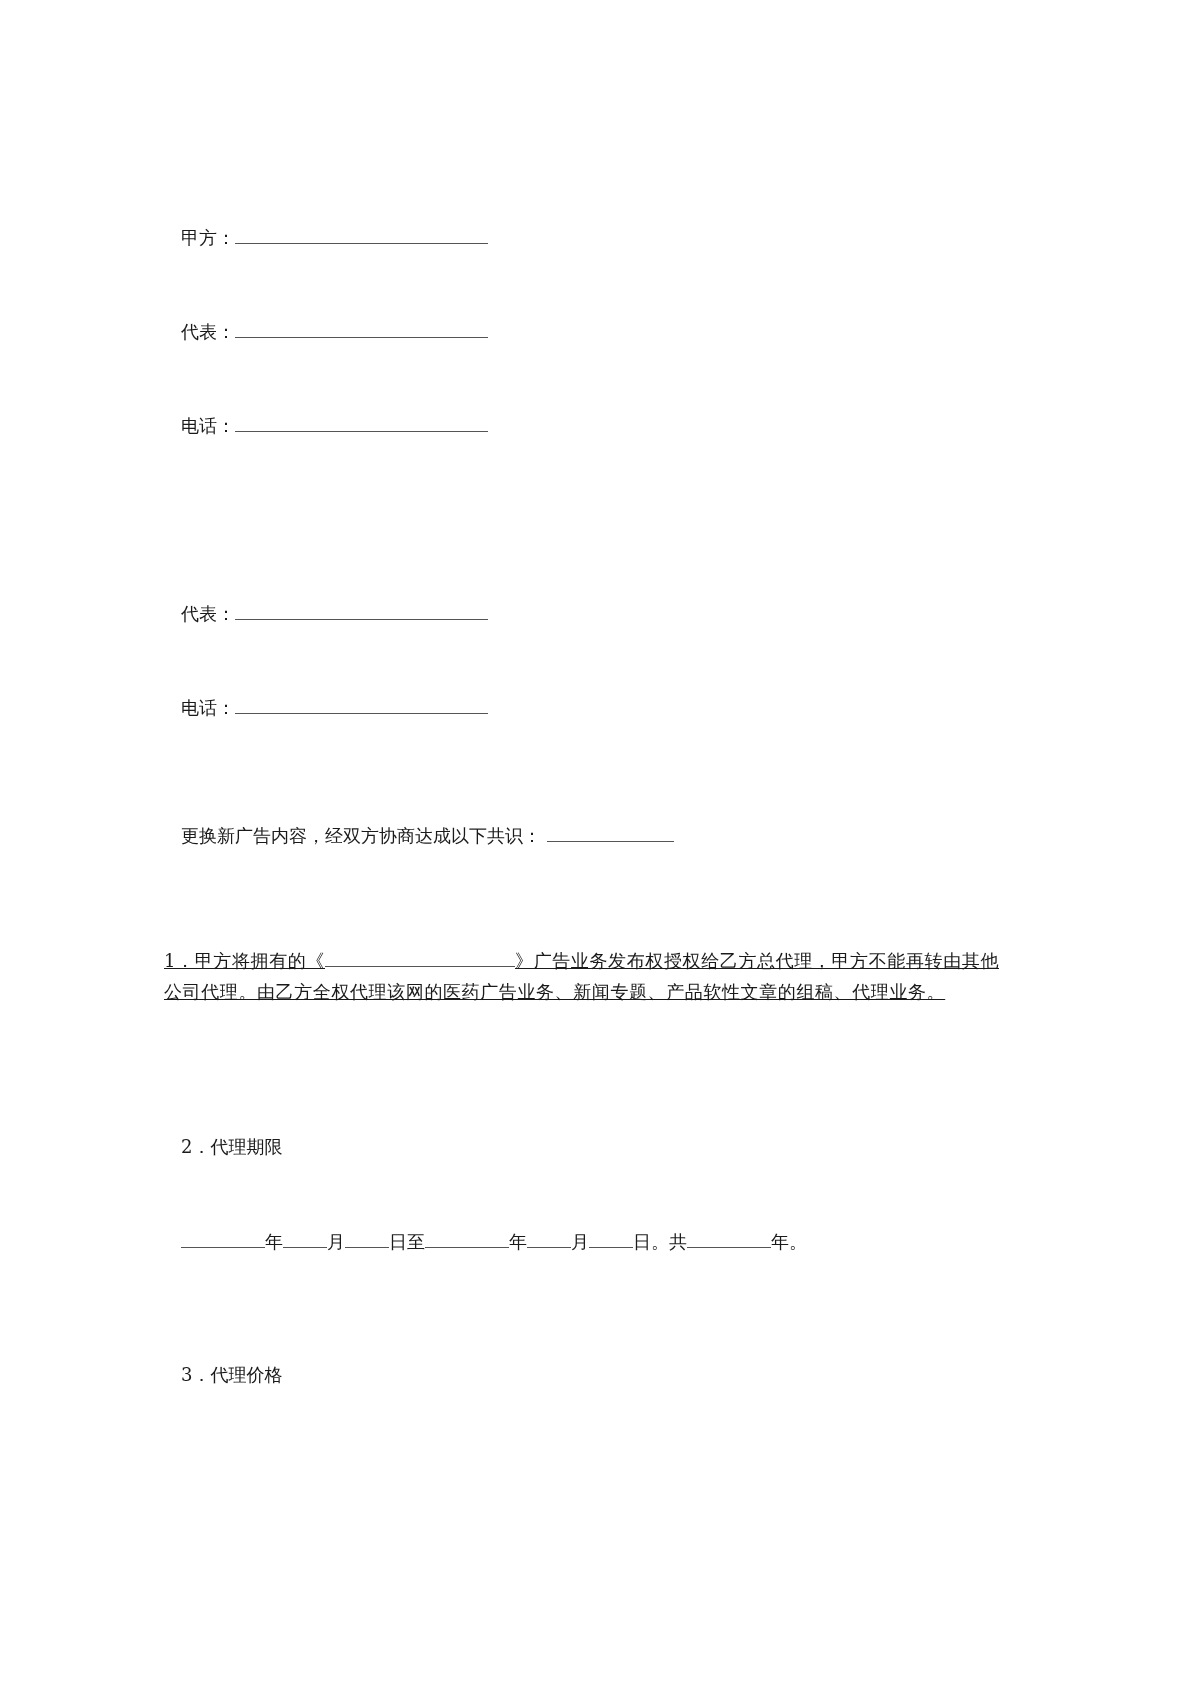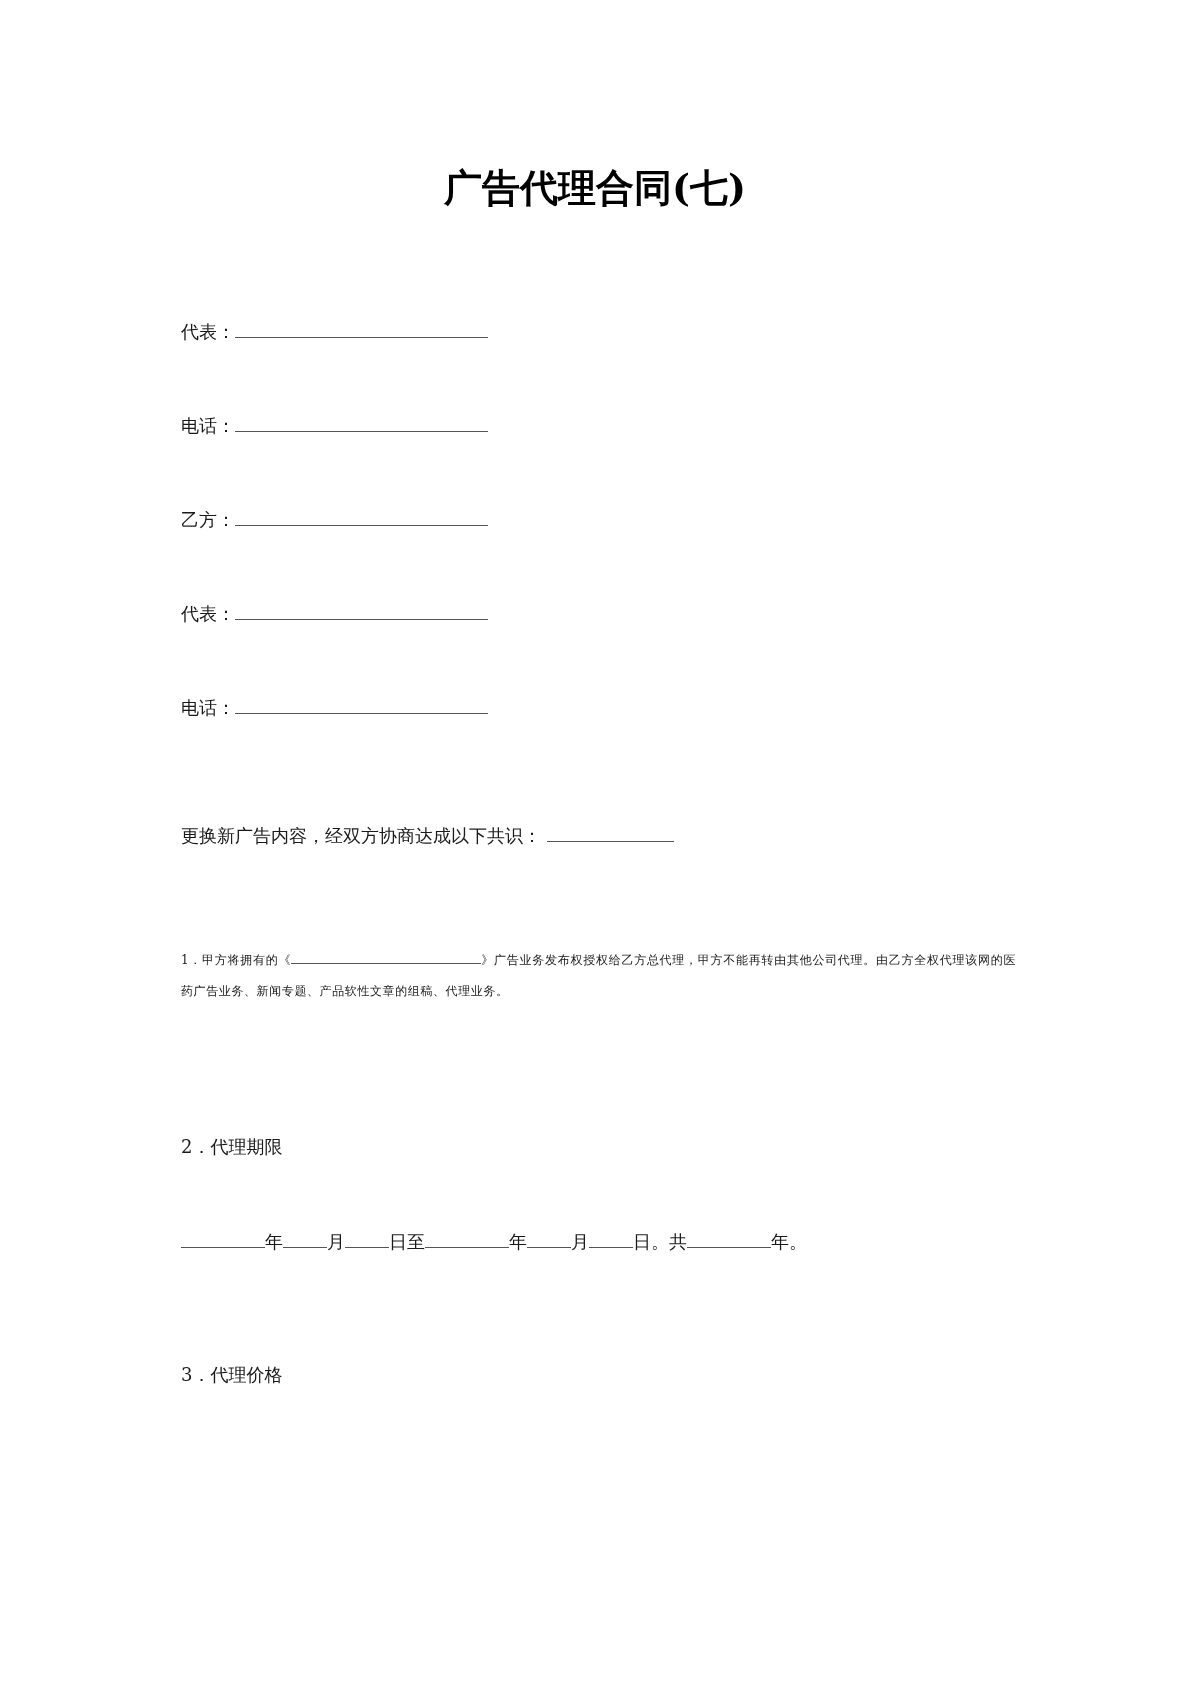--- a/index.html
+++ b/index.html
@@ -4,38 +4,37 @@
 <style>
   html, body { margin: 0; padding: 0; background: #ffffff; }
   body { width: 1190px; height: 1683px; position: relative; overflow: hidden;
          font-family: "DejaVu Serif", "Liberation Serif", serif; color: #1a1a1a; }
   .page { position: absolute; left: 0; top: 0; width: 1190px; height: 1683px; }
   .title { position: absolute; left: 0; width: 1190px; top: 163px; text-align: center;
            font-size: 38px; font-weight: bold; color: #000; letter-spacing: 0px;
            font-family: "DejaVu Serif", "Liberation Serif", serif; line-height: 50px; }
   .line { position: absolute; left: 181px; font-size: 18px; line-height: 31px; white-space: nowrap; }
   .blank { display: inline-block; border-bottom: 1px solid #555; height: 18px; vertical-align: baseline; }
-  .para { position: absolute; left: 181px; width: 835px; font-size: 12px; line-height: 31px;
-          letter-spacing: 0.6px; text-align: justify; }
+  .para { position: absolute; left: 164px; width: 835px; font-size: 18px; line-height: 31px;
+          letter-spacing: 0.6px; text-align: justify; text-decoration: underline; }
 </style>
 </head>
 <body>
 
 <div class="page">
 
-  <div class="title">广告代理合同(七)</div>
 
+  <div class="line" style="top:222px;">
+    <span>甲方：</span><span class="blank" style="width:253px;"></span>
+  </div>
   <div class="line" style="top:316px;">
     <span>代表：</span><span class="blank" style="width:253px;"></span>
   </div>
   <div class="line" style="top:410px;">
     <span>电话：</span><span class="blank" style="width:253px;"></span>
-  </div>
-  <div class="line" style="top:504px;">
-    <span>乙方：</span><span class="blank" style="width:253px;"></span>
   </div>
   <div class="line" style="top:598px;">
     <span>代表：</span><span class="blank" style="width:253px;"></span>
   </div>
   <div class="line" style="top:692px;">
     <span>电话：</span><span class="blank" style="width:253px;"></span>
   </div>
 
   <div class="line" style="top:820px;">
     <span>更换新广告内容，经双方协商达成以下共识：</span><span class="blank" style="width:127px; margin-left:6px;"></span>

